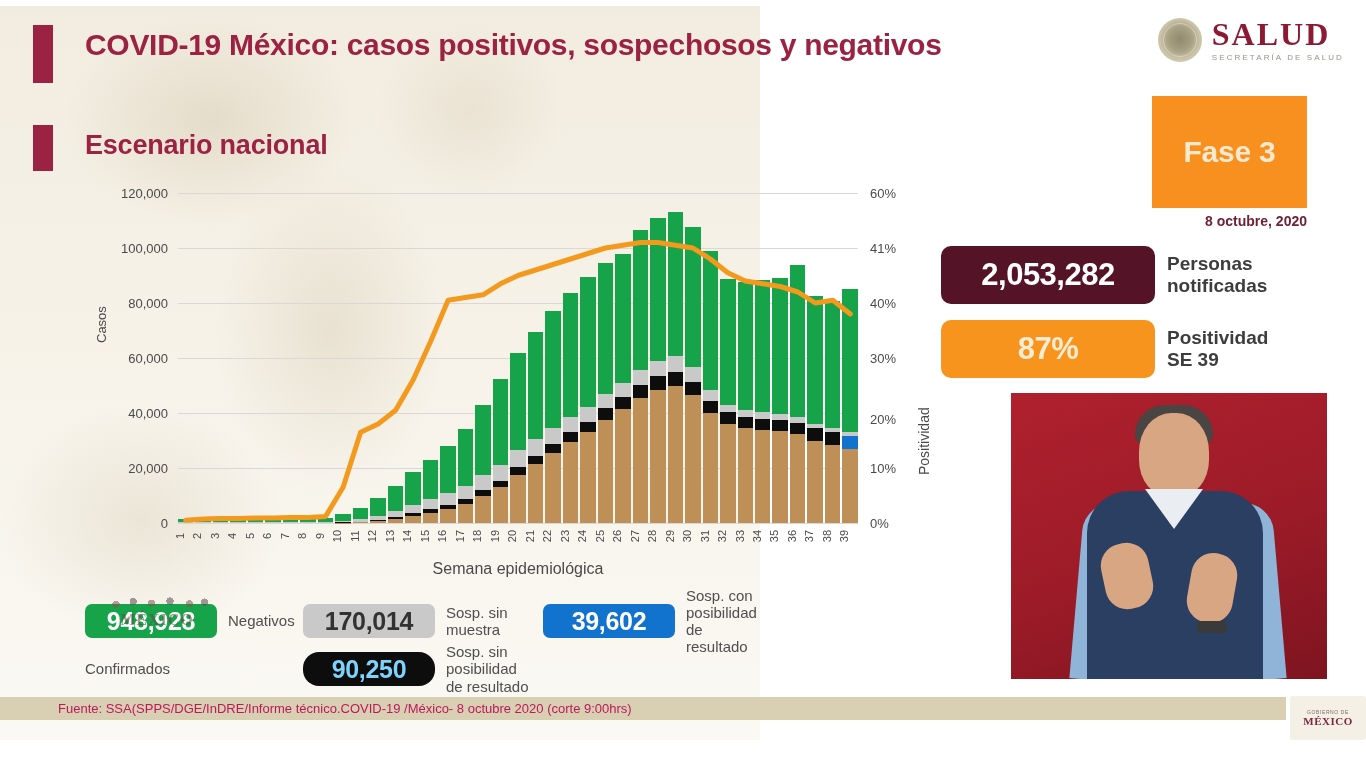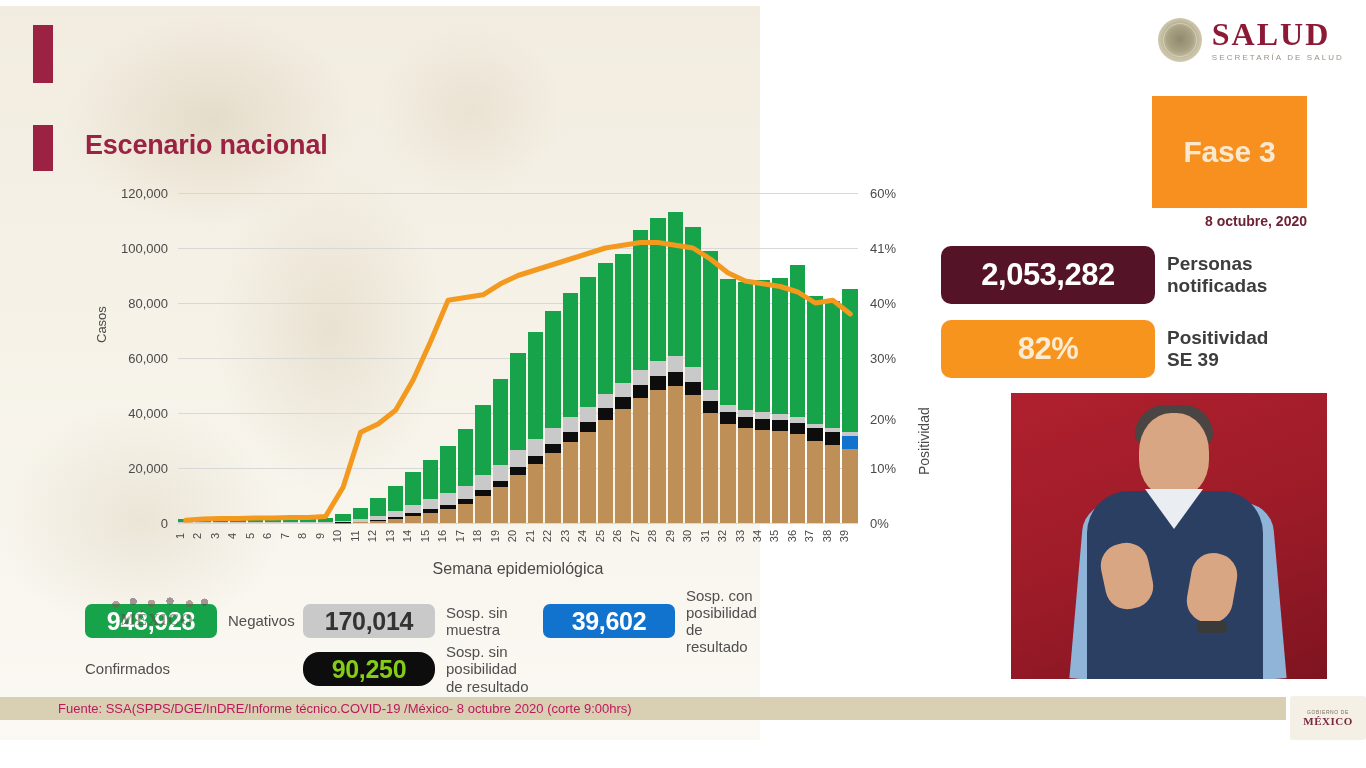--- a/index.html
+++ b/index.html
@@ -254,21 +254,21 @@
     font-size: 25px; font-weight: bold; letter-spacing: -0.3px;
     flex: none;
   }
   .legend-text {
     font-size: 15px; color: #4f4f4f; line-height: 1.15;
     white-space: pre-line;
   }
   #lp-negativos { background: #17A34A; color: #ffffff; }
   #lp-confirmados { background: #BE9058; color: #ffffff; }
   #lp-sinmuestra { background: #C9C9C9; color: #333333; }
-  #lp-sinpos { background: #0d0d0d; color: #84cc16; border-radius: 16px; }
+  #lp-sinpos { background: #0d0d0d; color: #7dd3fc; border-radius: 16px; }
   #lp-conpos { background: #1273CE; color: #ffffff; }
   #lp-defunciones { background: #0F2F56; color: #ffffff; }
 
   
   #mex-stamp {
     position: absolute; left: 103px; top: 586px;
     width: 108px; height: 52px; z-index: 5;
     opacity: 0.55; pointer-events: none;
     text-align: center;
   }
@@ -324,20 +324,21 @@
 </head>
 <body>
 
 <div id="slide">
   <div class="watermark"></div>
   <div class="watermark-right"></div>
 
   <div class="accent-bar" id="accent-title"></div>
   <div class="accent-bar" id="accent-sub"></div>
 
+  <div id="main-title">COVID-19 México: casos positivos, sospechosos y negativos</div>
   <div id="sub-title">Escenario nacional</div>
 
   <div id="salud-logo">
     <div id="salud-seal"></div>
     <div class="salud-words">
       <div id="salud-word">SALUD</div>
       <div id="salud-sub">SECRETARÍA DE SALUD</div>
     </div>
   </div>
 
@@ -345,21 +346,21 @@
     <span id="fase-label">Fase 3</span>
   </div>
   <div id="fase-date">8 octubre, 2020</div>
 
   <div class="stat-row" id="stat-notificadas">
     <div class="pill" id="pill-notificadas">2,053,282</div>
     <div class="pill-caption">Personas
 notificadas</div>
   </div>
   <div class="stat-row" id="stat-positividad">
-    <div class="pill" id="pill-positividad">82%</div>
+    <div class="pill" id="pill-positividad">87%</div>
     <div class="pill-caption">Positividad
 SE 39</div>
   </div>
 
   <div id="interpreter">
     <div id="int-hair"></div>
     <div id="int-head"></div>
     <div id="int-shirt-l"></div>
     <div id="int-shirt-r"></div>
     <div id="int-body"></div>

